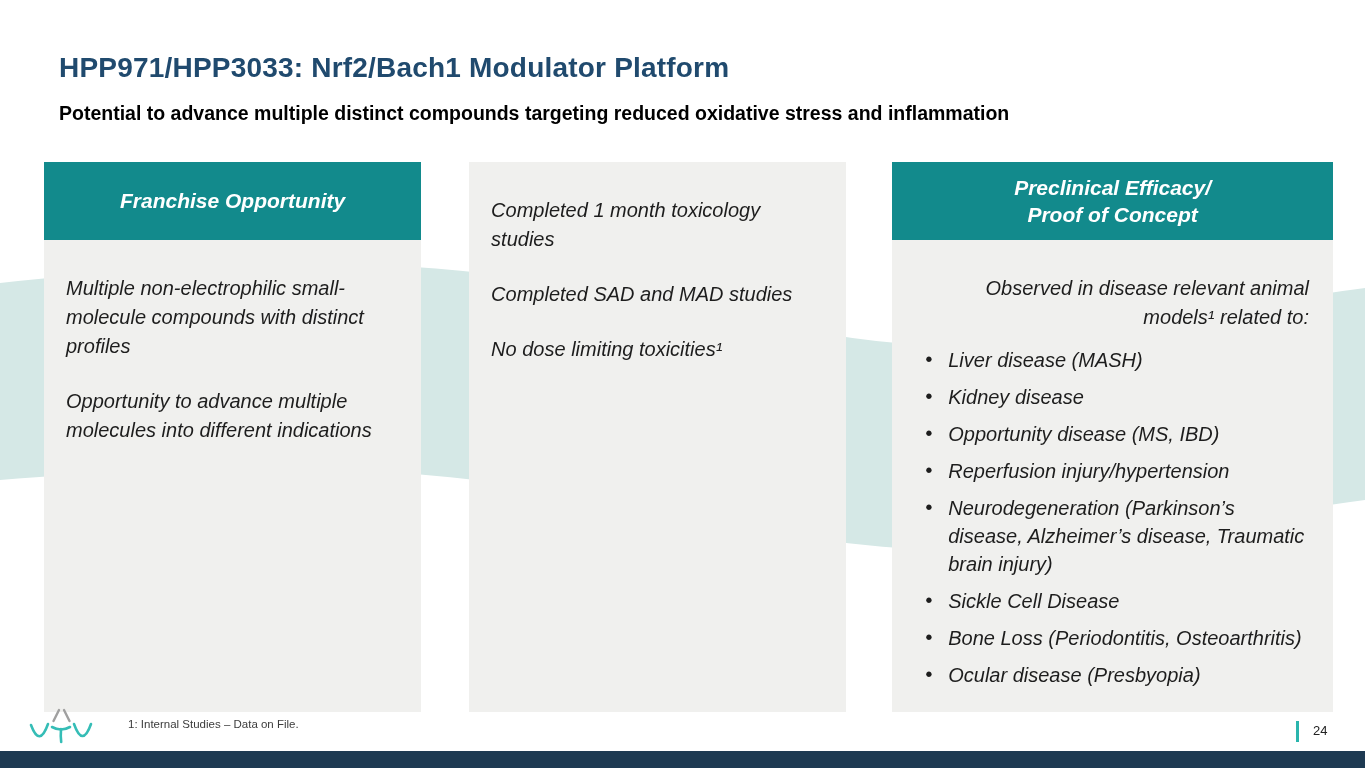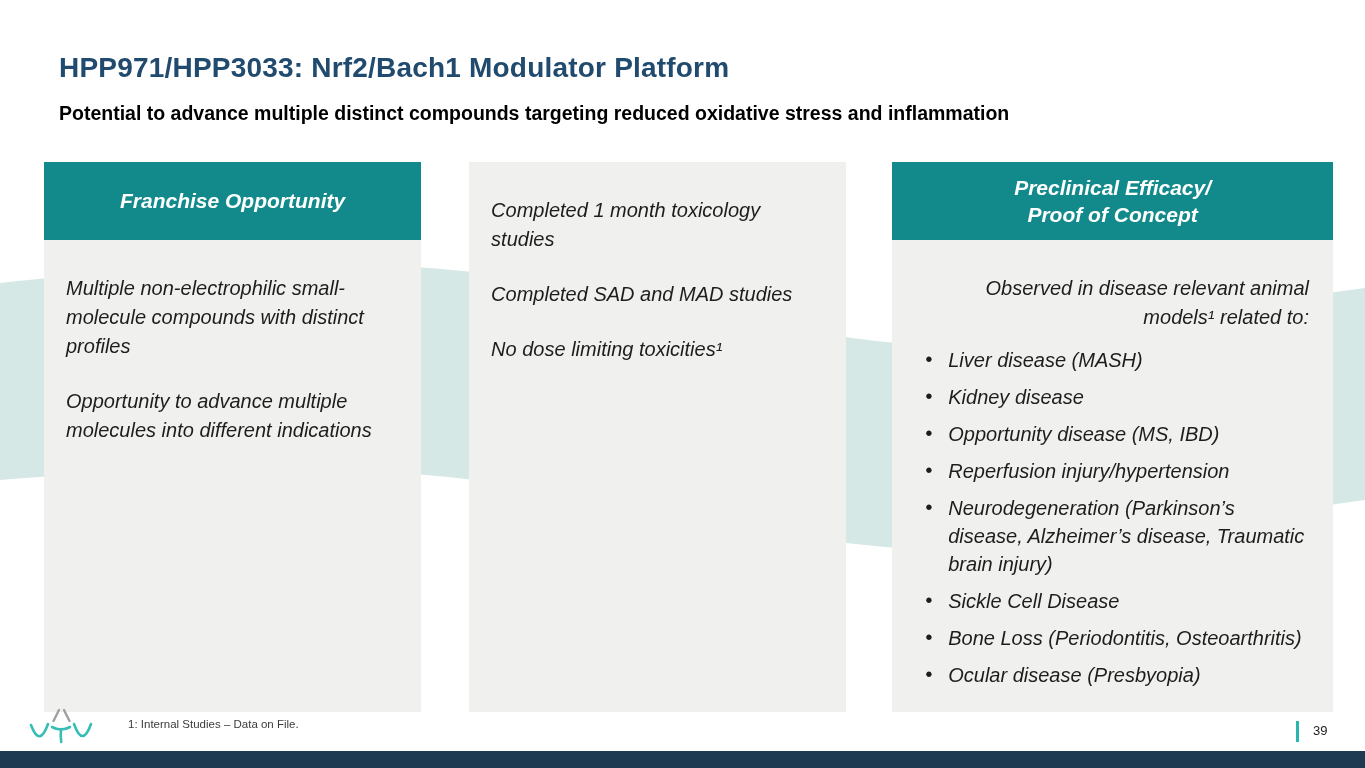--- a/index.html
+++ b/index.html
@@ -138,16 +138,16 @@
     <g stroke="#35bdb6" stroke-width="2.6" fill="none" stroke-linecap="round">
       <path d="M 3 21 Q 11.5 44 20 20"></path>
       <path d="M 24 23 Q 33 28 42 23"></path>
       <path d="M 33 25 Q 32.4 33 33.2 38"></path>
       <path d="M 46 20 Q 54.5 44 63 20"></path>
     </g>
   </svg>
 
   <div class="footnote">1: Internal Studies – Data on File.</div>
   <div class="page-divider"></div>
-  <div class="page-number">39</div>
+  <div class="page-number">24</div>
   <div class="bottom-bar"></div>
 
 </div>
 
 </body></html>

